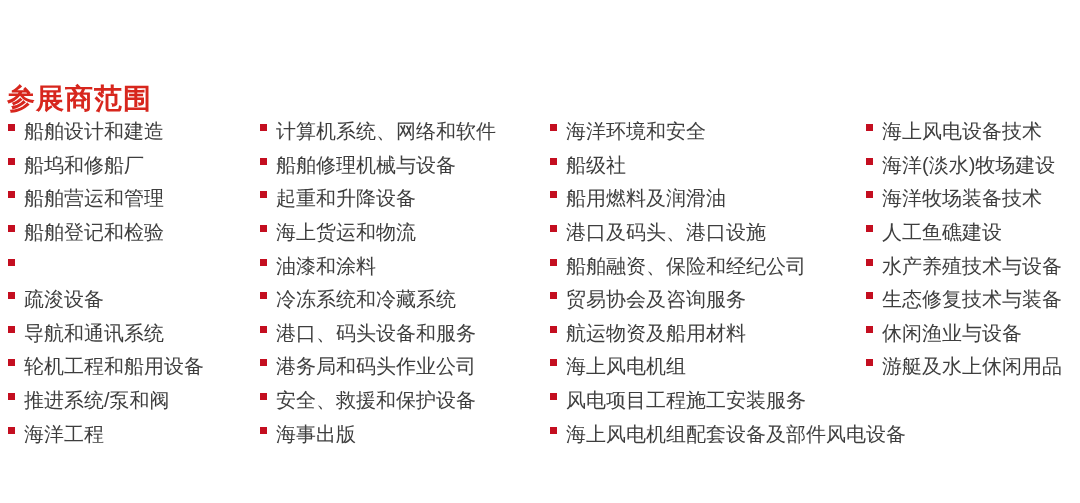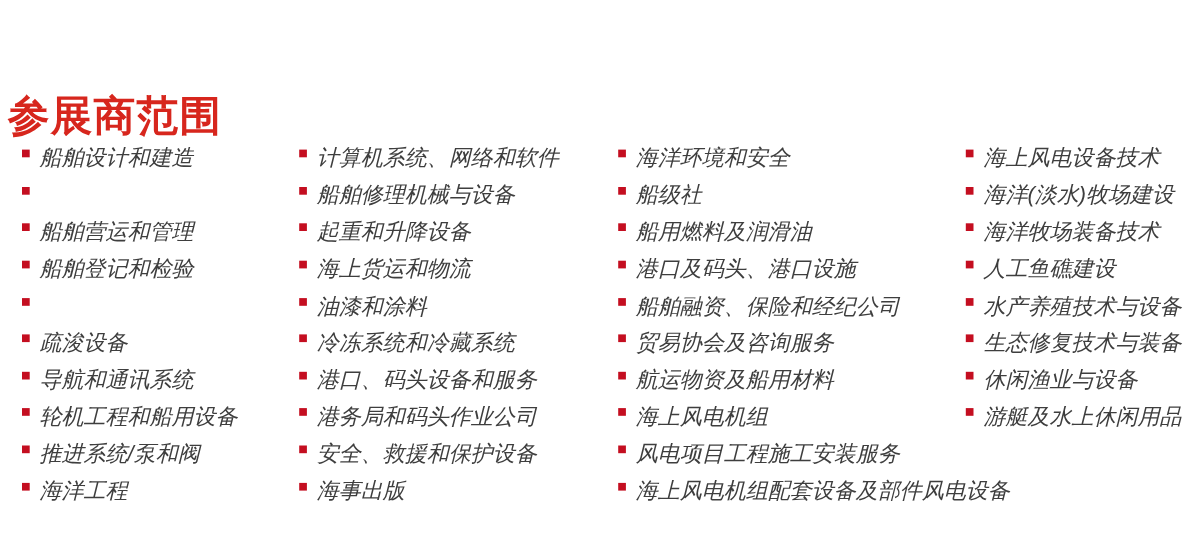--- a/index.html
+++ b/index.html
@@ -9,34 +9,33 @@
     height: 503px;
     background: var(--bg, #ffffff);
     font-family: "Liberation Sans", "DejaVu Sans", sans-serif;
     position: relative;
     overflow: hidden;
   }
   .page-title {
     position: absolute;
     left: 7px;
     top: 40px;
-    font-size: 38px;
+    font-size: 28px;
     font-weight: bold;
     color: var(--title-color, #d7261d);
     letter-spacing: 1px;
     white-space: nowrap;
     margin-top: 40px;
   }
   ul.col {
     position: absolute;
     top: 115px;
-    margin: 12px;
+    margin: 0;
     padding: 0;
     list-style: none;
-    font-style: italic;
   }
   .col-1 { left: 8px; }
   .col-2 { left: 260px; }
   .col-3 { left: 550px; }
   .col-4 { left: 866px; }
   li.item {
     height: 33.6px;
     display: flex;
     align-items: center;
     white-space: nowrap;
@@ -59,20 +58,21 @@
 
 <h1 class="page-title">参展商范围</h1>
 
 <ul class="col col-1">
   <li class="item">
       <span class="bullet"></span>
       <span class="item-text">船舶设计和建造</span>
     </li>
   <li class="item">
       <span class="bullet"></span>
+      <span class="item-text">船坞和修船厂</span>
     </li>
   <li class="item">
       <span class="bullet"></span>
       <span class="item-text">船舶营运和管理</span>
     </li>
   <li class="item">
       <span class="bullet"></span>
       <span class="item-text">船舶登记和检验</span>
     </li>
   <li class="item">

